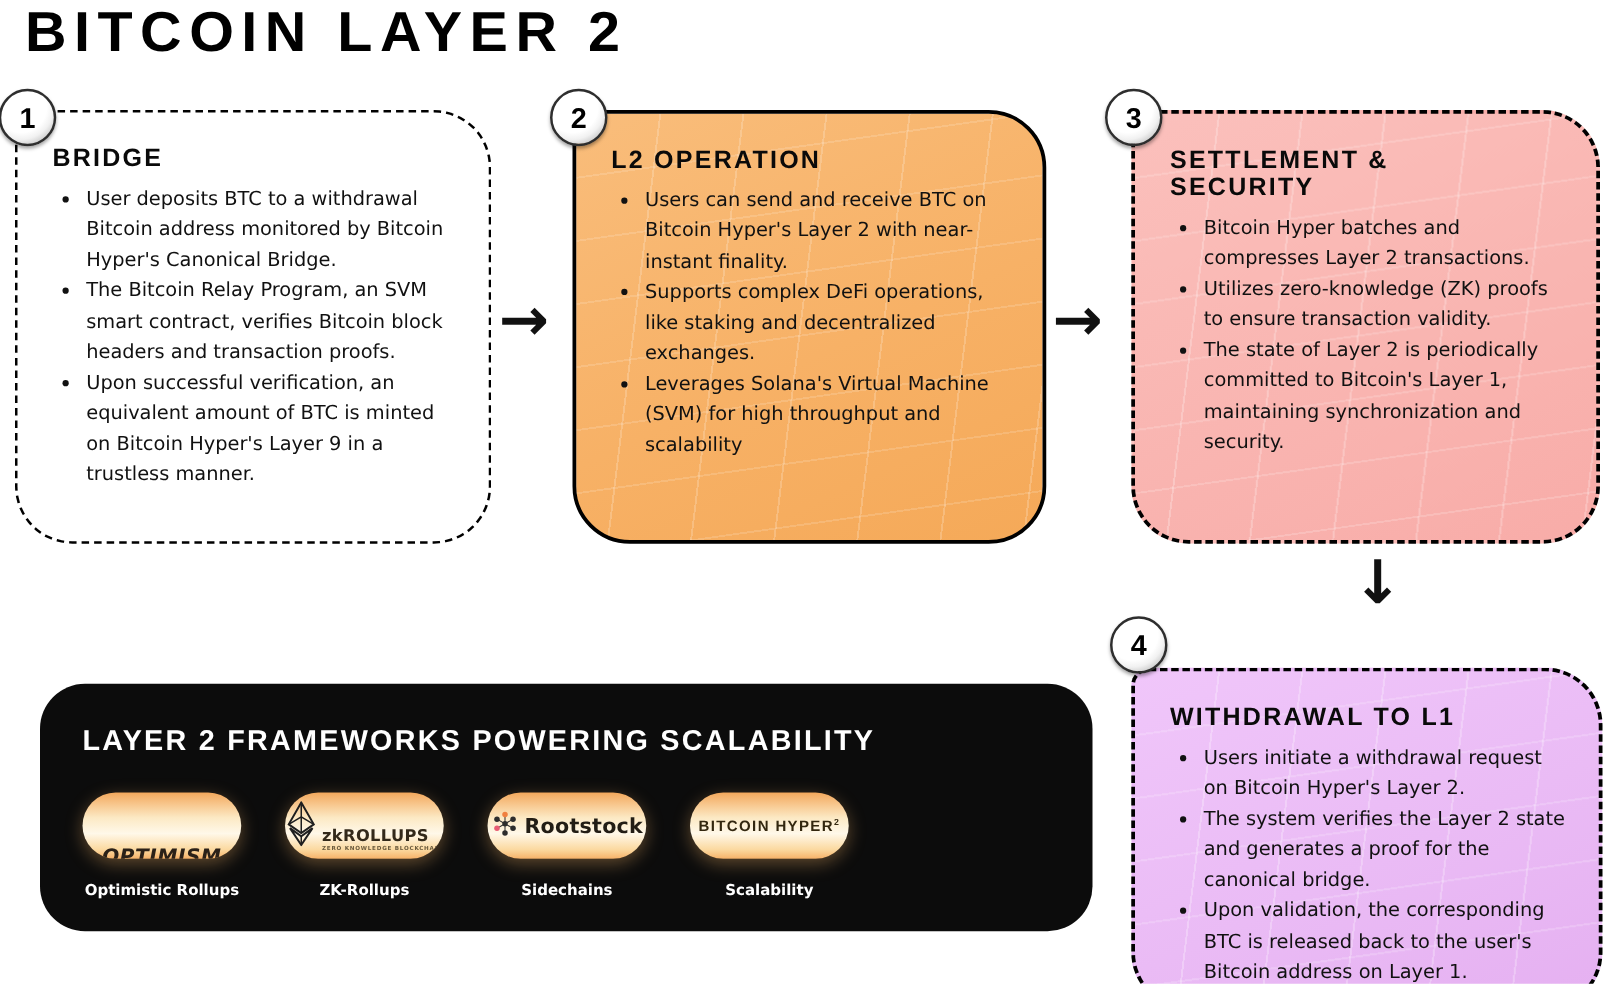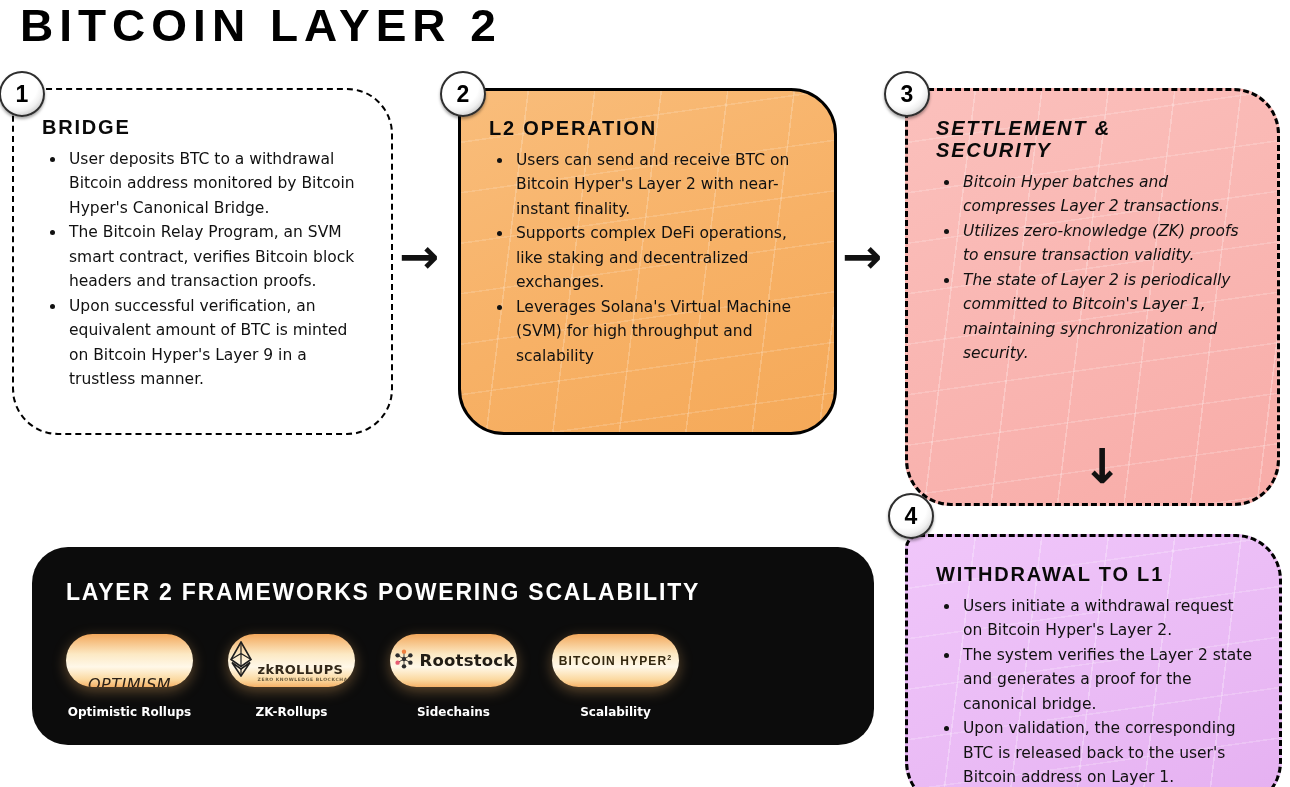--- a/index.html
+++ b/index.html
@@ -13,25 +13,25 @@
   .card { position:absolute; border-radius:14px 46px 46px 46px; padding:26px 26px 0 28px; }
   .card.dashed { border:3px dashed #000; }
   .card.solid  { border:3px solid #000; }
 
   #card-bridge { left:12px; top:88px; width:381px; height:347px; background:#ffffff; border-width:2.5px; }
   #card-l2op { left:458px; top:88px; width:379px; height:347px;
     background:
       repeating-linear-gradient(97deg, rgba(255,255,255,.20) 0 1.5px, transparent 1.5px 66px),
       repeating-linear-gradient(172deg, rgba(255,255,255,.15) 0 1.5px, transparent 1.5px 50px),
       linear-gradient(155deg,#f9bd7b 0%,#f7b166 55%,#f5a958 100%); }
-  #card-settle { left:905px; top:88px; width:375px; height:418px;
+  #card-settle { left:905px; top:88px; width:375px; height:347px;
     background:
       repeating-linear-gradient(97deg, rgba(255,255,255,.25) 0 1.5px, transparent 1.5px 66px),
       repeating-linear-gradient(172deg, rgba(255,255,255,.18) 0 1.5px, transparent 1.5px 50px),
-      linear-gradient(155deg,#fbc0bc 0%,#f9b4b0 60%,#f8aca8 100%); font-style: italic; }
+      linear-gradient(155deg,#fbc0bc 0%,#f9b4b0 60%,#f8aca8 100%); }
   #card-withdraw { left:905px; top:534px; width:377px; height:274px;
     background:
       repeating-linear-gradient(97deg, rgba(255,255,255,.28) 0 1.5px, transparent 1.5px 66px),
       repeating-linear-gradient(172deg, rgba(255,255,255,.20) 0 1.5px, transparent 1.5px 50px),
       linear-gradient(155deg,#f0c6fa 0%,#eabbf5 55%,#e5b0f1 100%); }
 
   .card h2 { font-family:"Liberation Sans",sans-serif; font-weight:900; font-size:20px;
     letter-spacing:1.8px; color:#0a0a0a; margin-bottom:9px; line-height:1.1; }
   #card-settle h2 { max-width:250px; }
   .card ul { list-style:disc outside; padding-left:24px; }
@@ -64,21 +64,21 @@
     box-shadow:0 4px 14px rgba(255,190,110,.35);
     display:flex; align-items:center; justify-content:center; gap:5px; overflow:hidden; }
   .pill-label { margin-top:18px; font-size:12px; font-weight:bold; color:#fff; text-align:center; white-space:nowrap; }
 
   .ln-circle { width:33px; height:33px; border-radius:50%; background:#1d1433; flex:0 0 auto;
     display:flex; align-items:center; justify-content:center; }
   .ln-text { display:flex; flex-direction:column; align-items:center; }
   .ln-top { font-size:6.5px; font-weight:bold; color:#2a2017; line-height:1; }
   .ln-word { font-family:"DejaVu Sans",sans-serif; font-style:italic; font-weight:800;
     font-size:15px; line-height:.95; color:#1e1535; }
-  .op-text { font-style:italic; font-weight:400; font-size:16px; color:#2b2118; letter-spacing:.5px;margin-top:48px; }
+  .op-text { font-style:italic; font-weight:700; font-size:16px; color:#2b2118; letter-spacing:.5px;margin-top:48px; }
   .zk-text { display:flex; flex-direction:column; }
   .zk-word { font-weight:800; font-size:13px; color:#33291a; letter-spacing:.3px; line-height:1.1;margin-top:24px; }
   .zk-sub { font-size:4.5px; letter-spacing:.6px; color:#6b5b3e; font-weight:bold; }
   .rs-text { font-weight:800; font-size:16.5px; color:#221d15; letter-spacing:.2px; }
   .bh-text { font-family:"Liberation Sans",sans-serif; font-weight:900; font-size:12px;
     letter-spacing:1.1px; color:#33270f; }
   .bh-text sup { font-size:7px; }
 </style>
 </head>
 <body>

